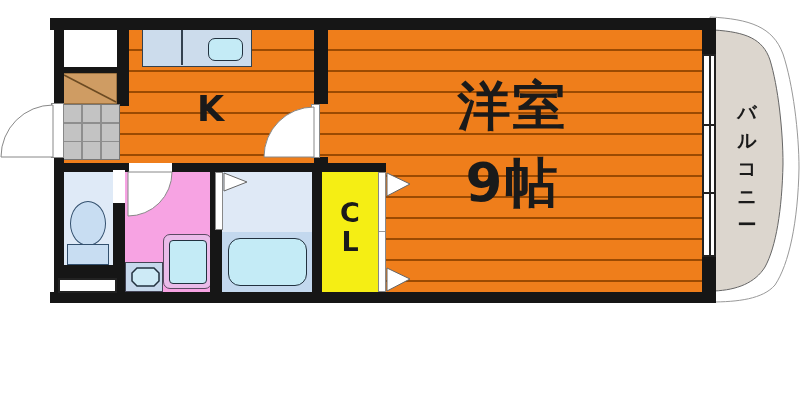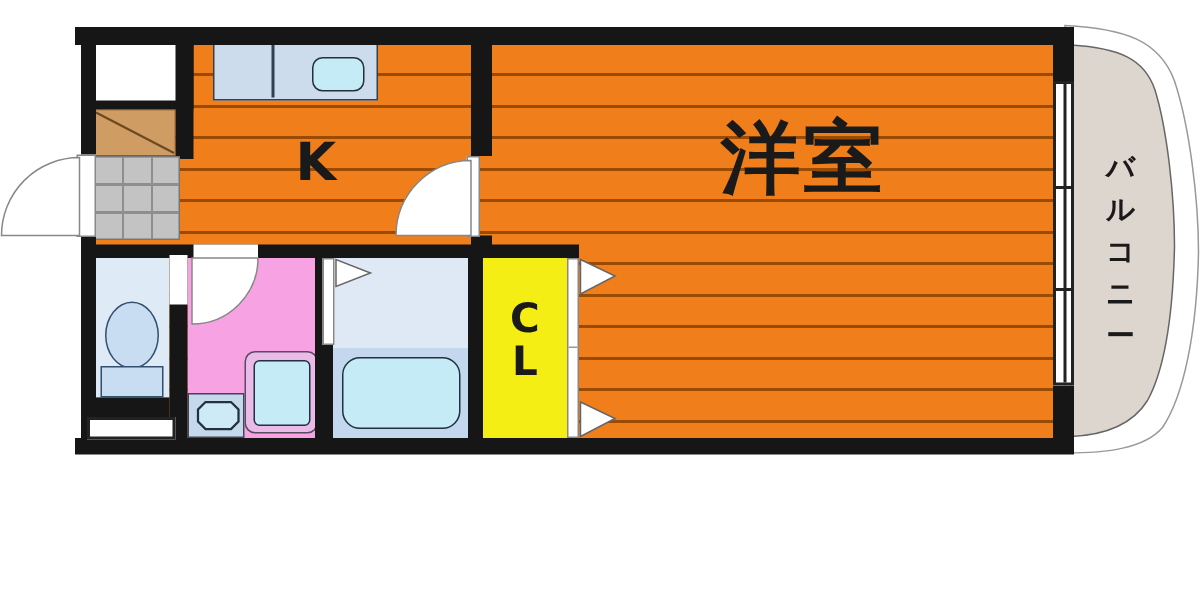--- a/index.html
+++ b/index.html
@@ -93,21 +93,21 @@
 
   
   #main-window { left:702px; top:54px; width:14px; height:203px; background:#fff; border:2px solid #222; }
   #main-window .mid { left:50%; top:0; width:1.5px; height:100%; background:#222; }
   #main-window .tick1 { left:0; top:68px; width:100%; height:1.5px; background:#222; }
   #main-window .tick2 { left:0; top:136px; width:100%; height:1.5px; background:#222; }
 
   
   .lbl { color:#1a1a1a; font-weight:bold; text-align:center; }
   #kitchen-label { left:183px; top:90px; width:55px; font-size:35px; line-height:38px; }
-  #main-room-label { left:438px; top:67px; width:195px; font-size:53px; line-height:77px;
+  #main-room-label { left:415px; top:67px; width:195px; font-size:53px; line-height:77px;
     letter-spacing:2px; }
   #closet-label { left:322px; top:198px; width:56px; display:flex; flex-direction:column;
     align-items:center; font-size:27px; line-height:29px; }
   #balcony-label { left:734px; top:98px; width:26px; display:flex; flex-direction:column;
     align-items:center; font-size:19px; line-height:28px; }
 </style>
 </head>
 <body>
 
 <div class="plan">
@@ -211,19 +211,20 @@
   <div class="abs" id="toilet-window"></div>
   <div class="abs" id="main-window">
     <div class="abs mid"></div>
     <div class="abs tick1"></div>
     <div class="abs tick2"></div>
   </div>
 
   <div class="abs lbl" id="kitchen-label">K</div>
   <div class="abs lbl" id="main-room-label">
     <div>洋室</div>
+    <div>9帖</div>
   </div>
   <div class="abs lbl" id="closet-label">
     <span>C</span>
     <span>L</span>
   </div>
 
 </div>
 
 </body></html>

